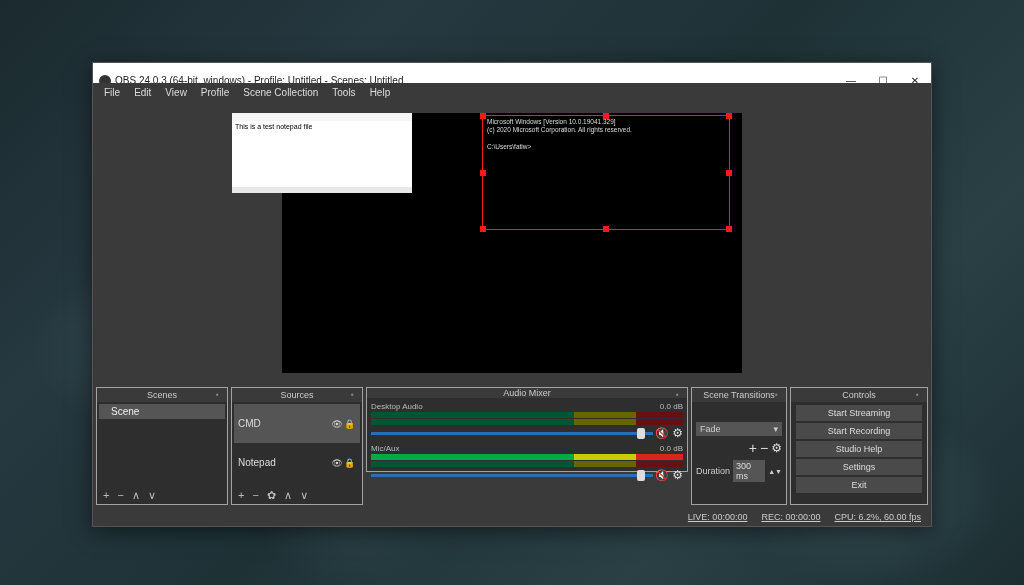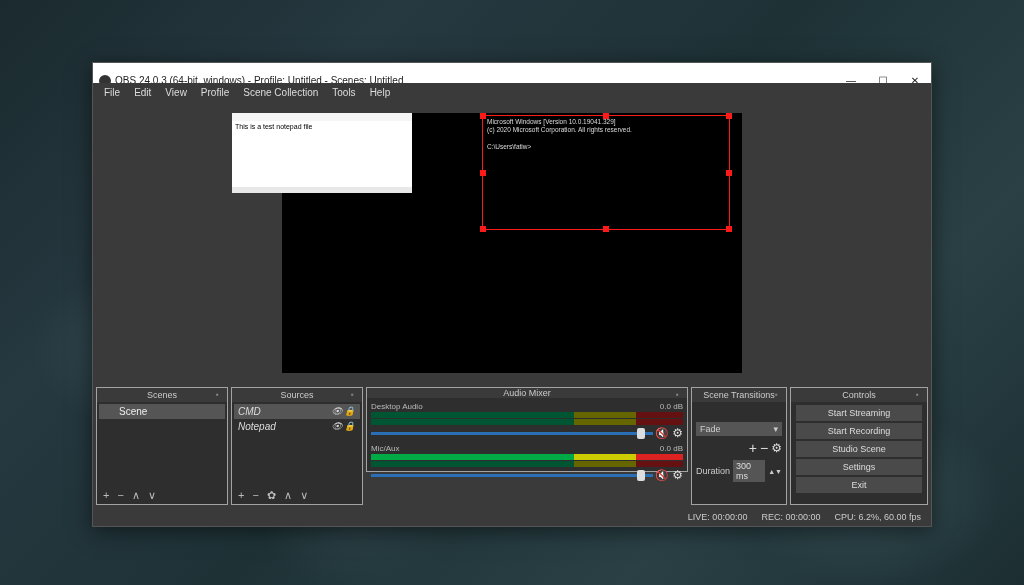--- a/index.html
+++ b/index.html
@@ -70,22 +70,22 @@
 .dock-x { position: absolute; right: 3px; top: 2px; width: 8px; height: 8px; font-size: 8px; color: #888; }
 .dock-body { flex: 1; padding: 2px; }
 .dock-footer { height: 18px; display: flex; align-items: center; gap: 4px; padding: 0 4px; font-size: 11px; color: #bbb; }
 
 .scenes { width: 132px; height: 118px; }
 .sources { width: 132px; height: 118px; }
 .mixer { flex: 1; height: 85px; }
 .transitions { width: 96px; height: 118px; gap: 16px; }
 .controls { width: 138px; height: 118px; }
 
-.list-item { background: #555; color: #eee; font-size: 10px; padding: 2px 20px; }
-.src-row { display: flex; align-items: flex-start; padding: 2px 4px; font-size: 10px; color: #ddd; font-style: italic; }
+.list-item { background: #555; color: #eee; font-size: 10px; padding: 2px 12px; }
+.src-row { display: flex; align-items: flex-end; padding: 14px 4px; font-size: 10px; color: #ddd; }
 .src-row span:first-child { flex: 1; }
 .eye, .lock { font-size: 9px; margin-left: 2px; }
 
 .ft-btn { cursor: pointer; padding: 0 2px; }
 
 .mixer-track { margin: 2px 2px 4px 2px; }
 .mixer-label { display: flex; justify-content: space-between; font-size: 8px; color: #bbb; }
 .meter { height: 6px; background: linear-gradient(to right, #0a4 0%, #0a4 65%, #cc0 65%, #cc0 85%, #d22 85%); margin: 1px 0; }
 .meter-dim { background: linear-gradient(to right, #053 0%, #053 65%, #660 65%, #660 85%, #611 85%); }
 .slider-row { display: flex; align-items: center; gap: 3px; }
@@ -100,21 +100,21 @@
 .trans-input { background: #555; width: 40px; padding: 1px 3px; font-size: 9px; color: #ddd; }
 .plusbtn { font-size: 14px; color: #ddd; }
 
 .ctrl-btn {
   background: #4a4a4a; color: #ddd; font-size: 9px; text-align: center;
   padding: 3px 0; margin: 0 3px 2px 3px; cursor: pointer;
 }
 
 .statusbar {
   height: 18px; background: #3a3a3a; display: flex; align-items: center;
-  justify-content: flex-end; gap: 14px; padding: 0 10px; font-size: 9px; color: #ccc;
+  justify-content: flex-end; gap: 14px; padding: 0 10px; font-size: 9px; color: #ccc; text-decoration: underline;
 }
 </style>
 </head>
 <body>
 
 <div class="window">
 
   <div class="titlebar">
     <div class="titlebar-icon"></div>
     <div class="titlebar-text">OBS 24.0.3 (64-bit, windows) - Profile: Untitled - Scenes: Untitled</div>
@@ -264,21 +264,21 @@
     </div>
 
     <div class="dock controls">
       <div class="dock-header">
         <span>Controls</span>
         <span class="dock-x">▪</span>
       </div>
       <div class="dock-body" style="padding-top:3px">
         <div class="ctrl-btn">Start Streaming</div>
         <div class="ctrl-btn">Start Recording</div>
-        <div class="ctrl-btn">Studio Scene</div>
+        <div class="ctrl-btn">Studio Help</div>
         <div class="ctrl-btn">Settings</div>
         <div class="ctrl-btn">Exit</div>
       </div>
     </div>
 
   </div>
 
   <div class="statusbar">
     <span>LIVE: 00:00:00</span>
     <span>REC: 00:00:00</span>

